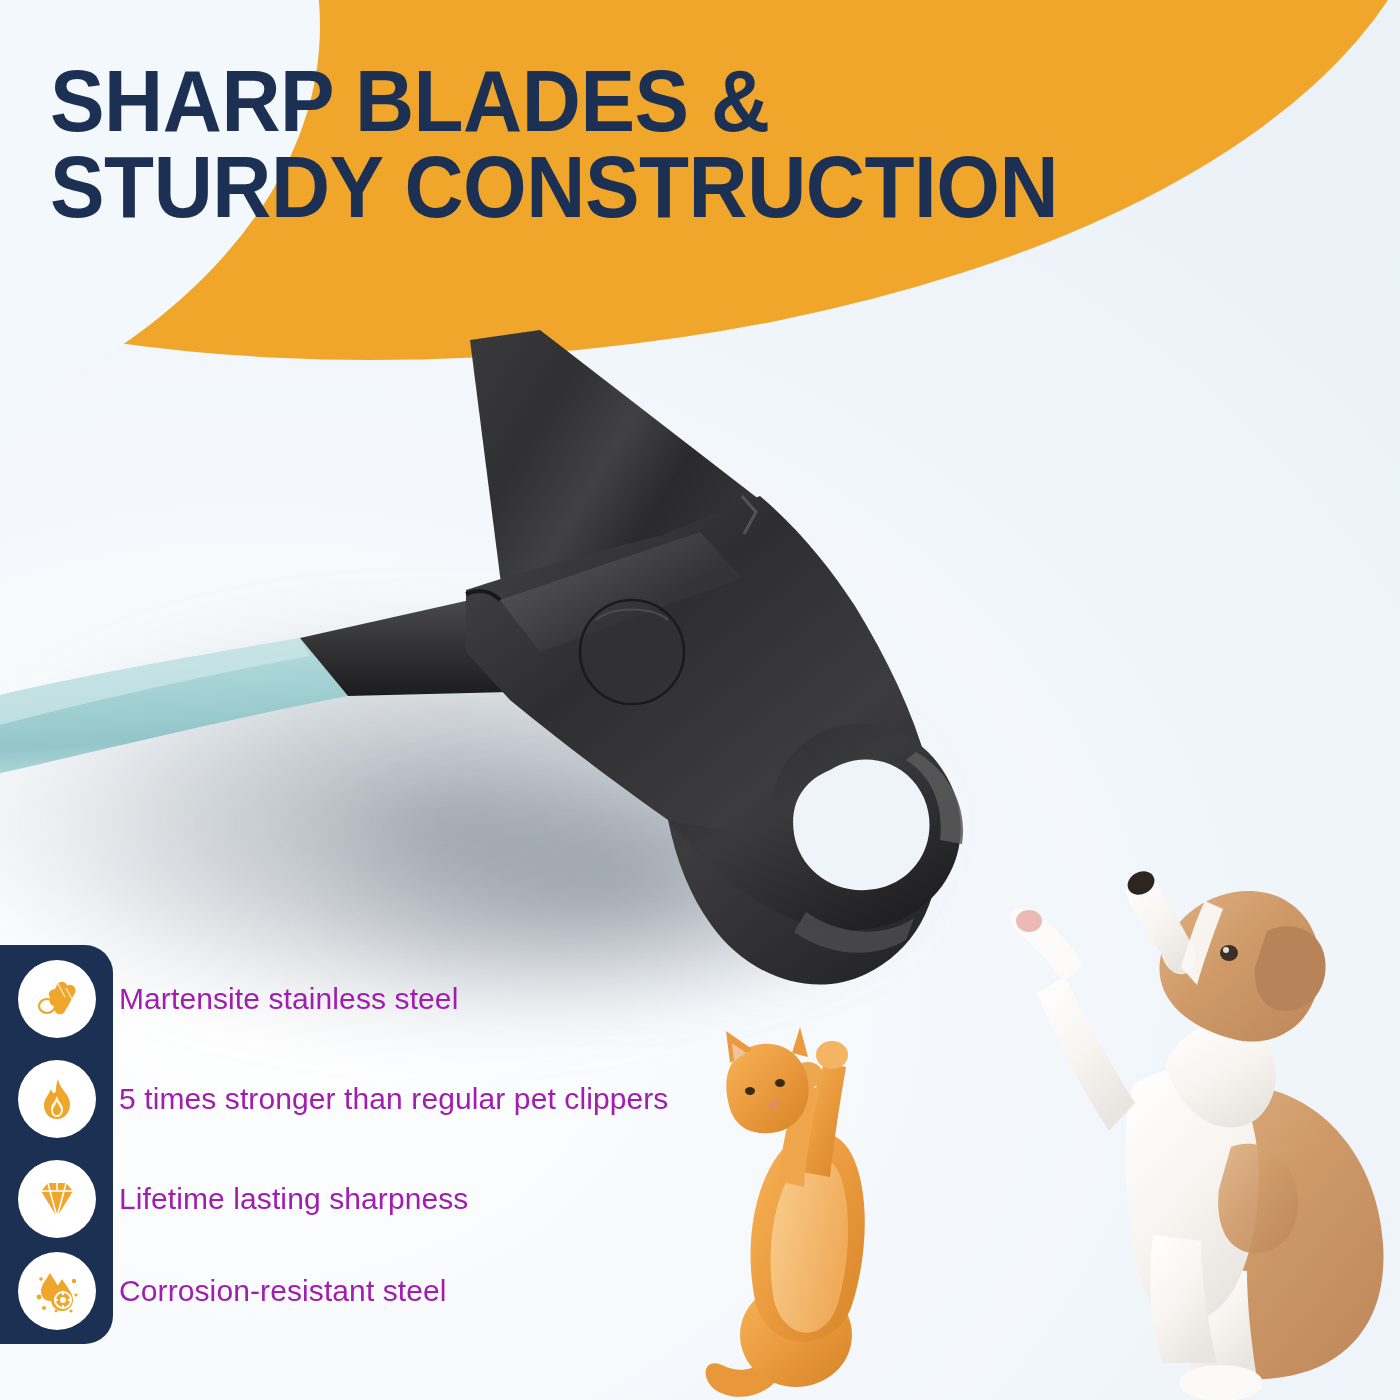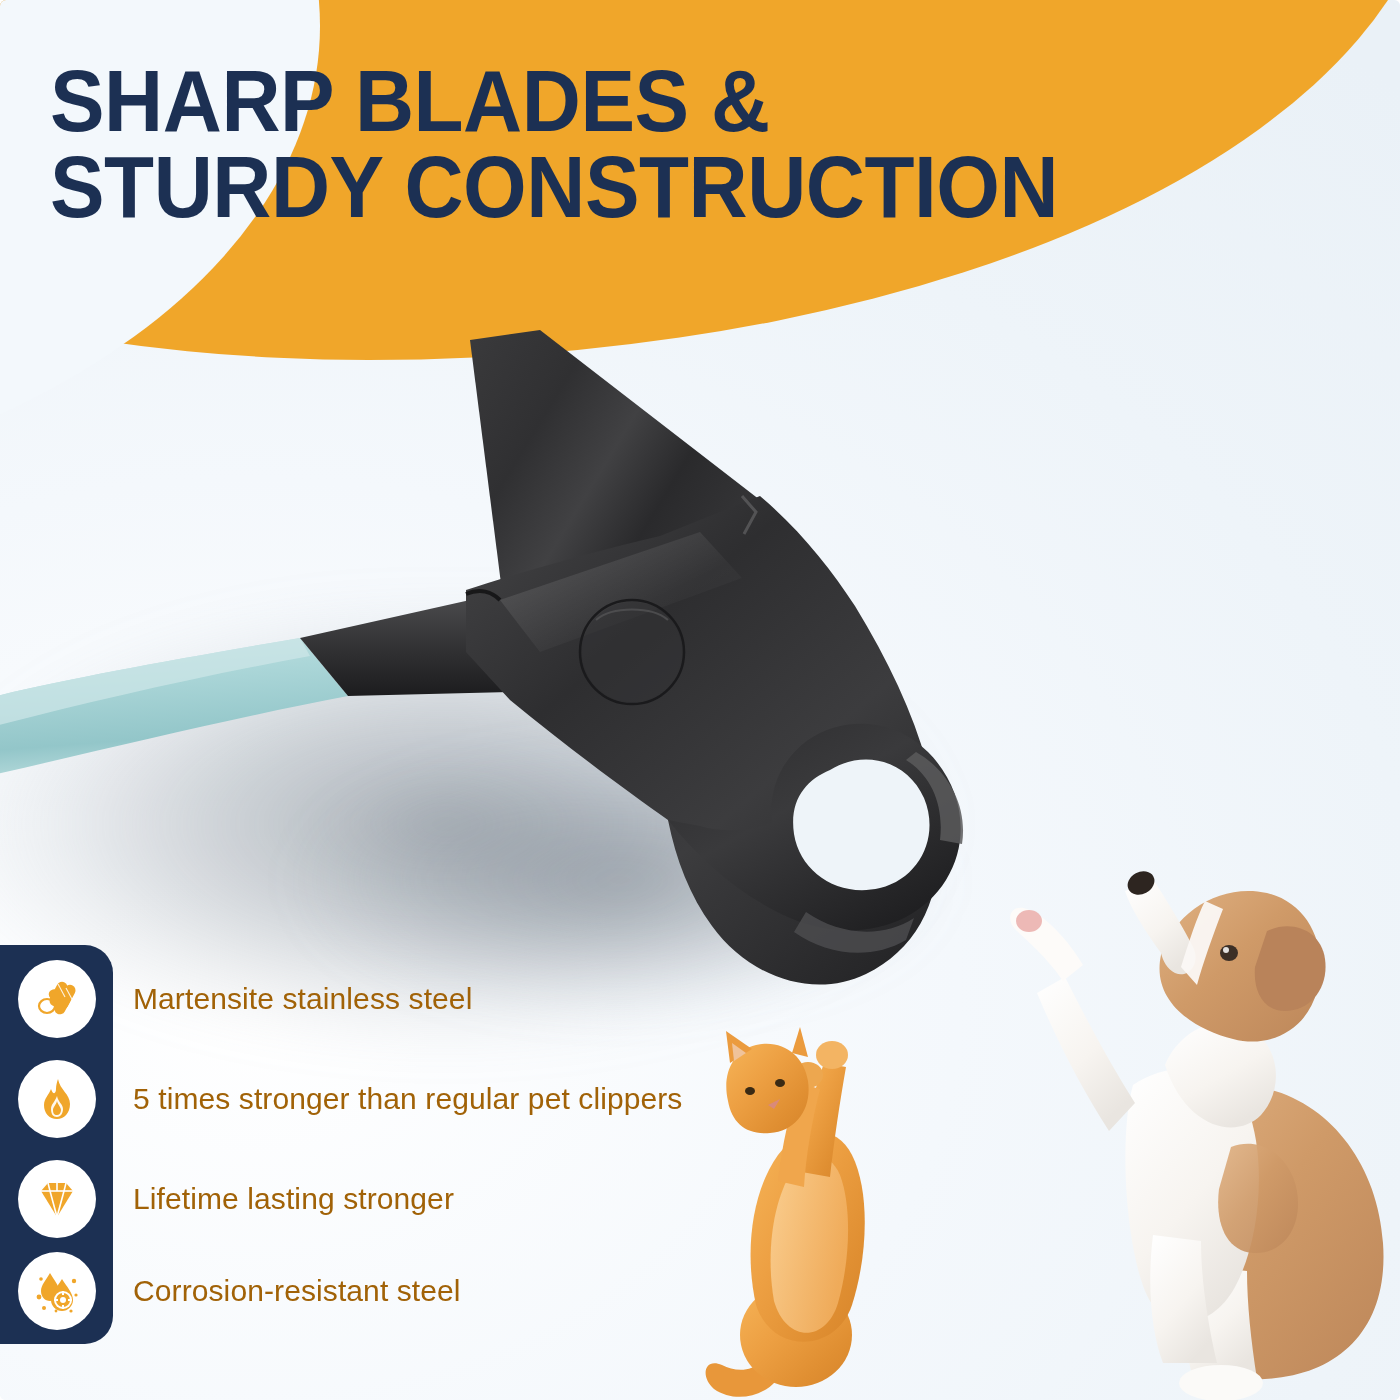--- a/index.html
+++ b/index.html
@@ -7,21 +7,20 @@
     padding: 0;
     background: #ffffff;
   }
   #canvas {
     position: relative;
     width: 1400px;
     height: 1400px;
     overflow: hidden;
     background: #f2f7fb;
     font-family: "Liberation Sans", sans-serif;
-    border-radius: 6px;
   }
 
   
   .bg-base {
     position: absolute;
     inset: 0;
     background:
       radial-gradient(120% 90% at 18% 72%, #ffffff 0%, #f4f8fc 42%, #eef4f9 70%, #eaf1f7 100%);
   }
   
@@ -126,22 +125,22 @@
     width: 78px;
     height: 78px;
     border-radius: 50%;
     background: #ffffff;
     display: flex;
     align-items: center;
     justify-content: center;
   }
   .feature-text {
     position: absolute;
-    left: 133px;
-    color: #a16207;
+    left: 119px;
+    color: #a21caf;
     font-size: 30px;
     font-family: "Liberation Sans", sans-serif;
     letter-spacing: 0.1px;
     white-space: nowrap;
   }
 </style>
 </head>
 <body>
 
 <div id="canvas">
@@ -373,21 +372,21 @@
           <g stroke="#ffffff" stroke-width="1.6">
             <line x1="7" y1="15" x2="39" y2="15"></line>
             <line x1="14" y1="7" x2="16" y2="15"></line>
             <line x1="23" y1="7" x2="23" y2="15"></line>
             <line x1="32" y1="7" x2="30" y2="15"></line>
             <line x1="16" y1="15" x2="23" y2="41"></line>
             <line x1="30" y1="15" x2="23" y2="41"></line>
           </g>
         </svg>
       </div>
-      <div class="feature-text">Lifetime lasting stronger</div>
+      <div class="feature-text">Lifetime lasting sharpness</div>
     </div>
 
     <div class="feature-row">
       <div class="feature-icon">
         <svg width="48" height="48" viewBox="0 0 48 48">
           <path d="M17,6 C21,13 26,18 26,24 C26,30 22,34 17,34 C12,34 8,30 8,24 C8,18 13,13 17,6 Z" fill="#f0a62a"></path>
           <path d="M29,12 C34,20 40,26 40,33 C40,39 35,44 29,44 C23,44 18,39 18,33 C18,26 24,20 29,12 Z" fill="#f0a62a"></path>
           <g fill="#ffffff">
             <circle cx="30" cy="33" r="9"></circle>
           </g>

